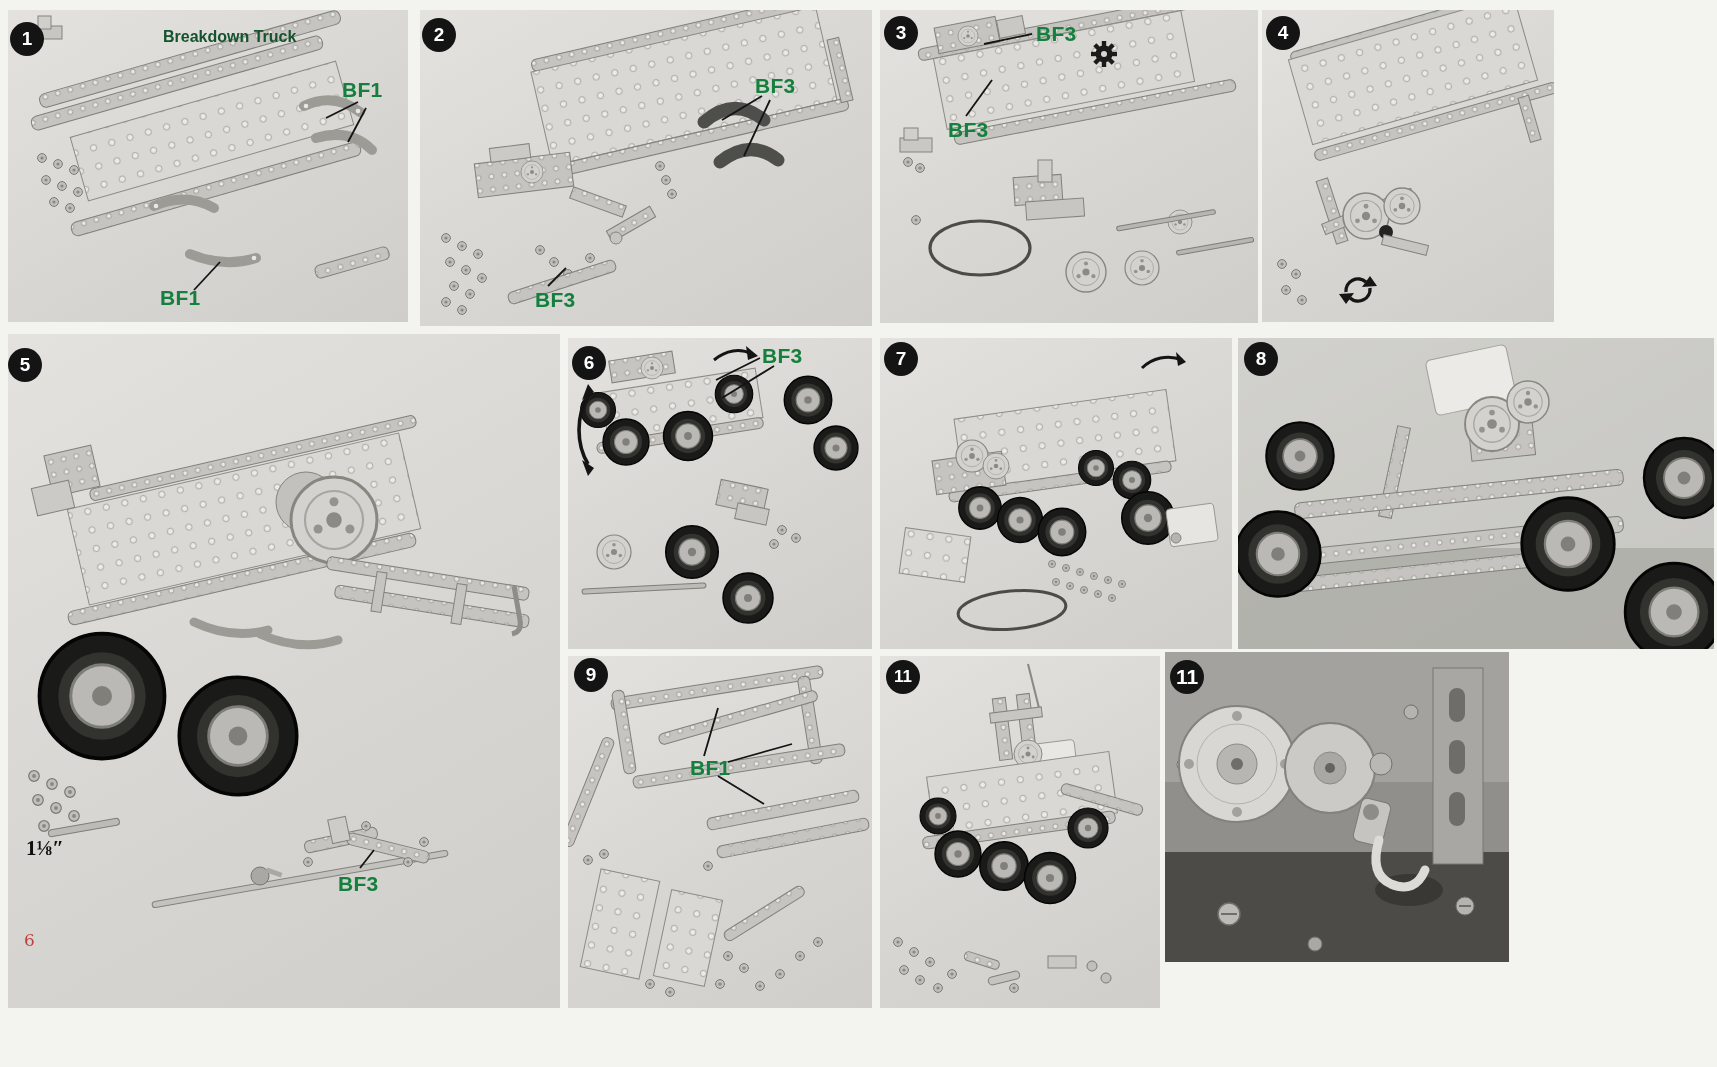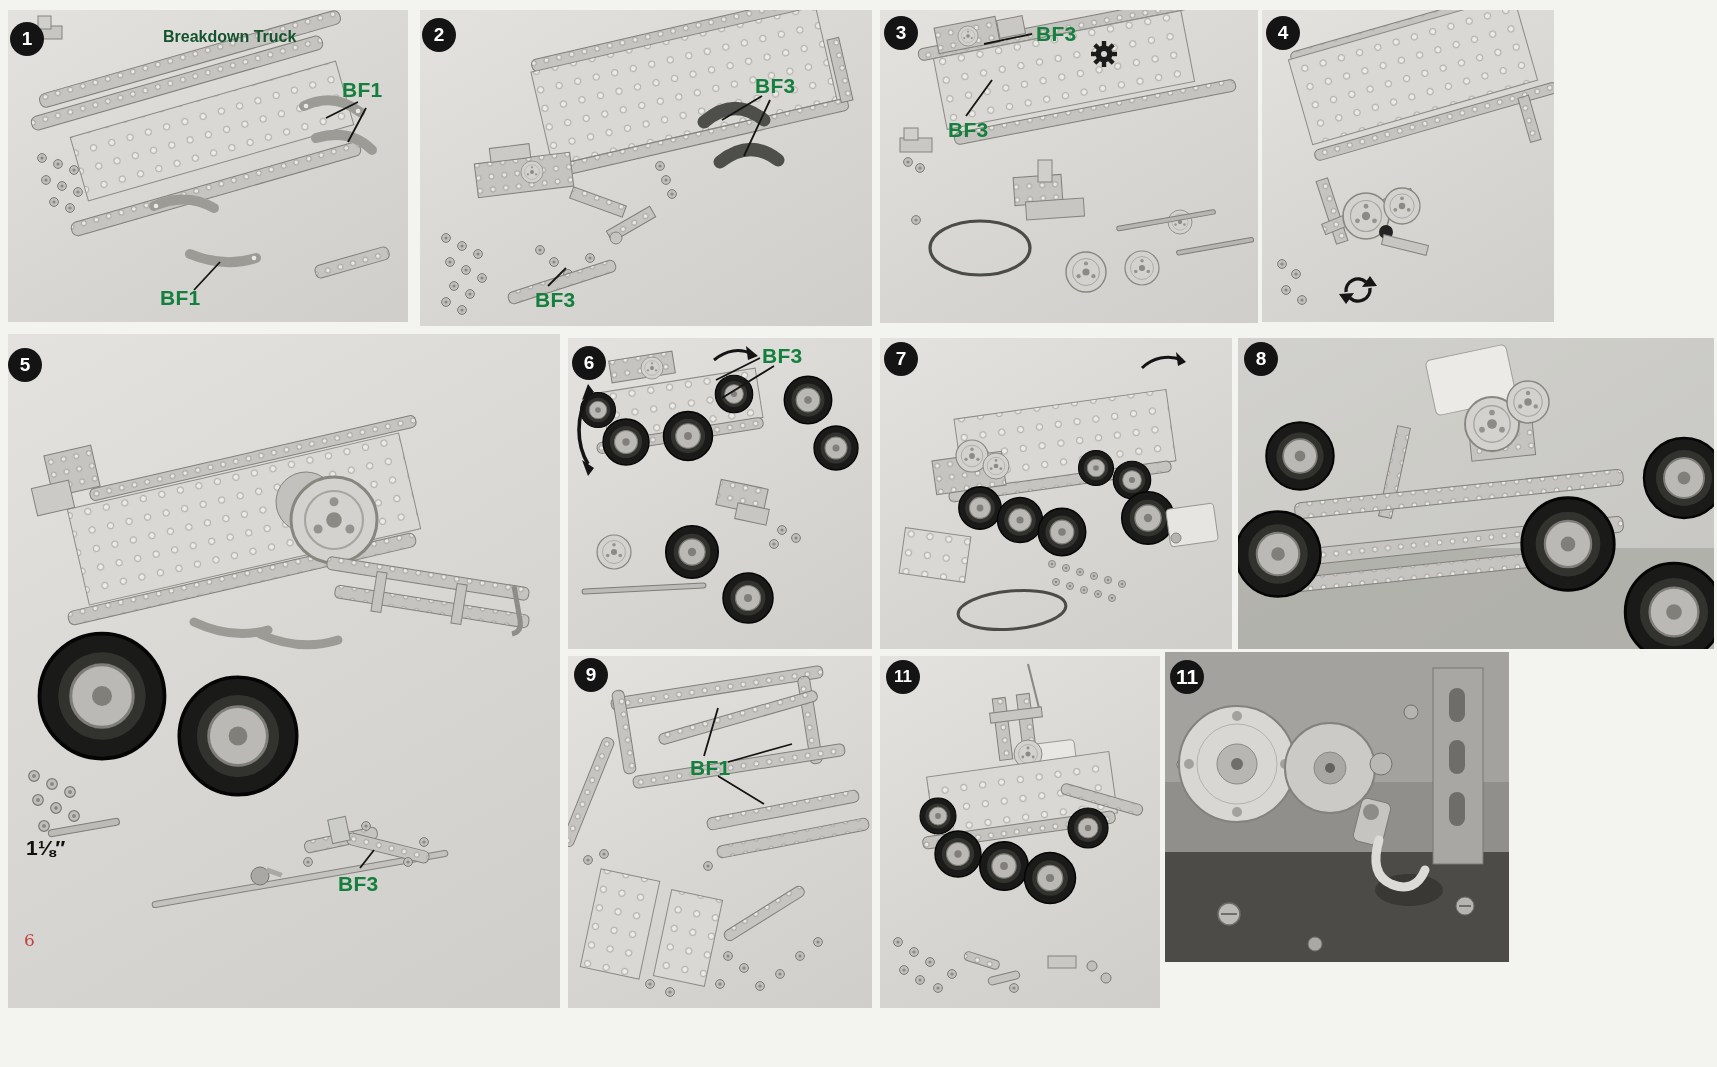--- a/index.html
+++ b/index.html
@@ -4,21 +4,21 @@
 <style>
   html,body{margin:0;padding:0;background:#e6e6e2;}
   .page{position:relative;width:1717px;height:1067px;background:#f3f3ef;
         font-family:"Liberation Sans",sans-serif;overflow:hidden;}
   .panel{position:absolute;background:linear-gradient(150deg,#e3e2de 0%,#d7d6d2 55%,#cfcecb 100%);}
   .panel svg{display:block;width:100%;height:100%;}
   .badge{position:absolute;width:34px;height:34px;border-radius:50%;background:#141414;color:#ffffff;
          display:flex;align-items:center;justify-content:center;font-weight:bold;font-size:19px;z-index:5;}
   .plabel{position:absolute;font-weight:bold;font-size:21px;color:#15803d;z-index:5;letter-spacing:.3px;}
   .title{position:absolute;left:163px;top:28px;font-weight:bold;font-size:16px;color:#14532d;z-index:5;}
-  .measure{position:absolute;left:26px;top:836px;font-weight:bold;font-size:21px;color:#0f0f0f;z-index:5;}
+  .measure{position:absolute;left:26px;top:836px;font-weight:bold;font-size:21px;color:#0f0f0f;z-index:5;font-family:Liberation Serif, serif;}
   .pageno{position:absolute;left:24px;top:930px;font-family:"DejaVu Serif",serif;font-size:17px;color:#c2403f;z-index:5;}
 </style>
 </head>
 <body>
 
 <div class="page">
 
 <svg width="0" height="0" style="position:absolute" aria-hidden="true">
 <defs>
 <pattern id="ph-plate" width="19" height="19" patternUnits="userSpaceOnUse">

